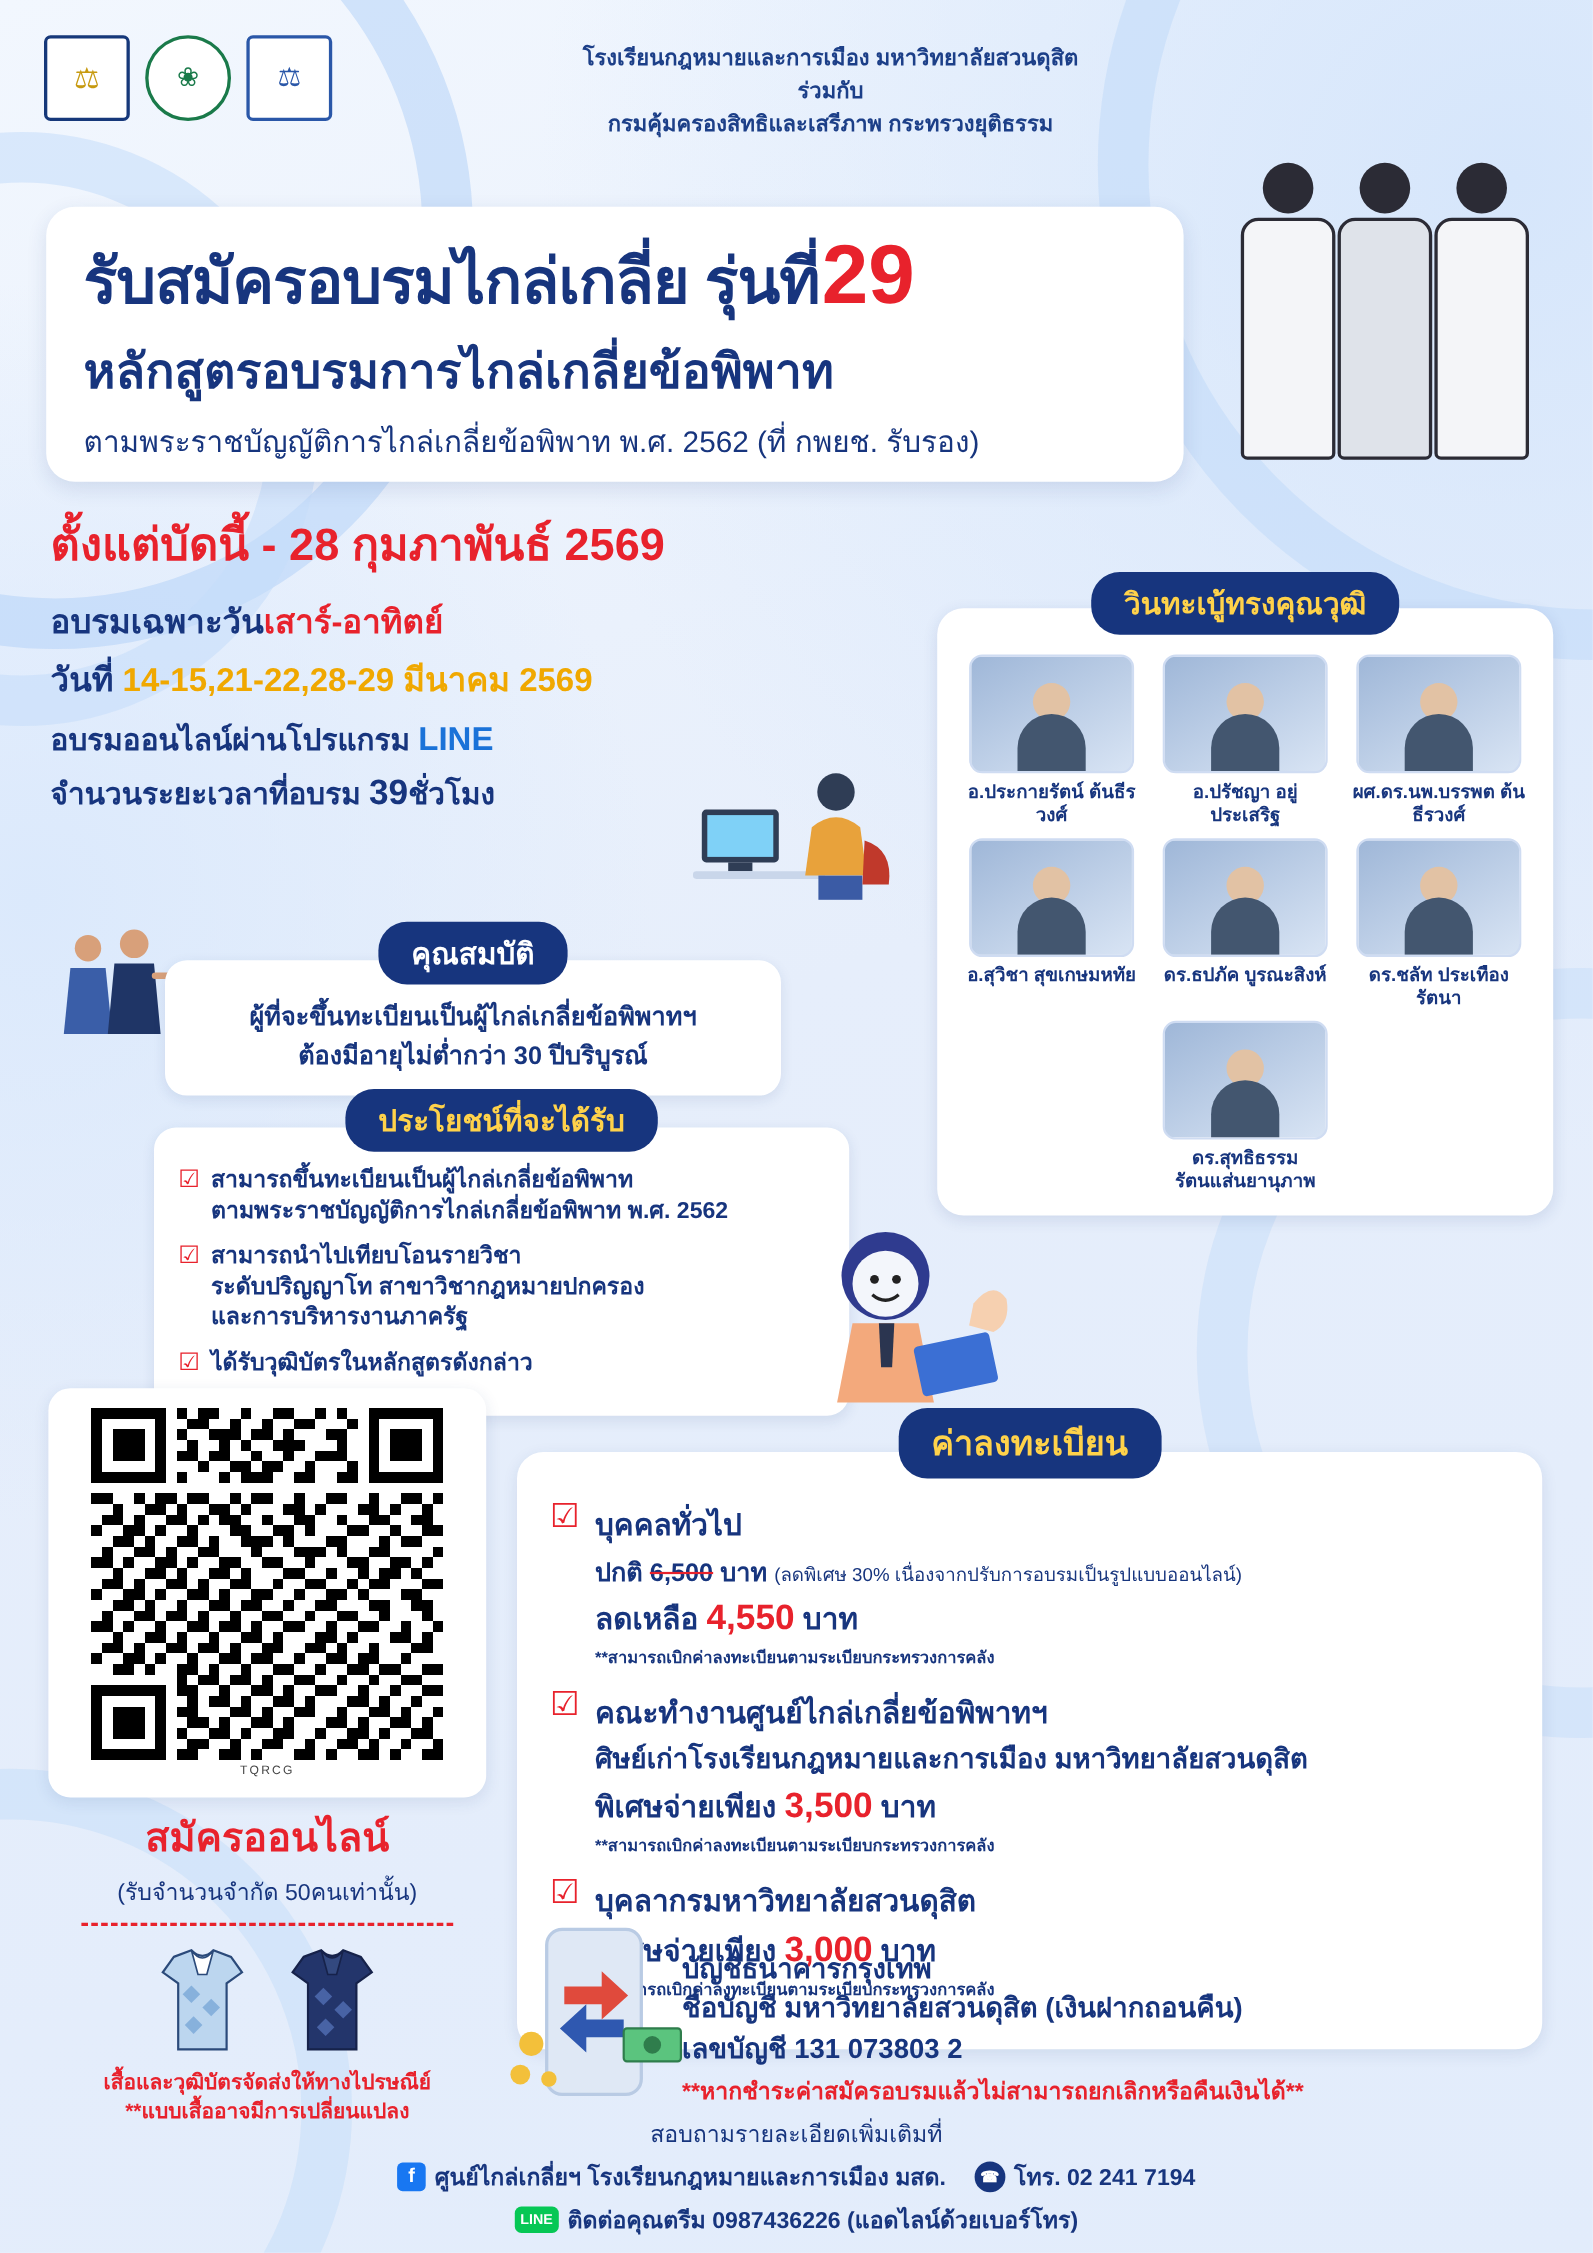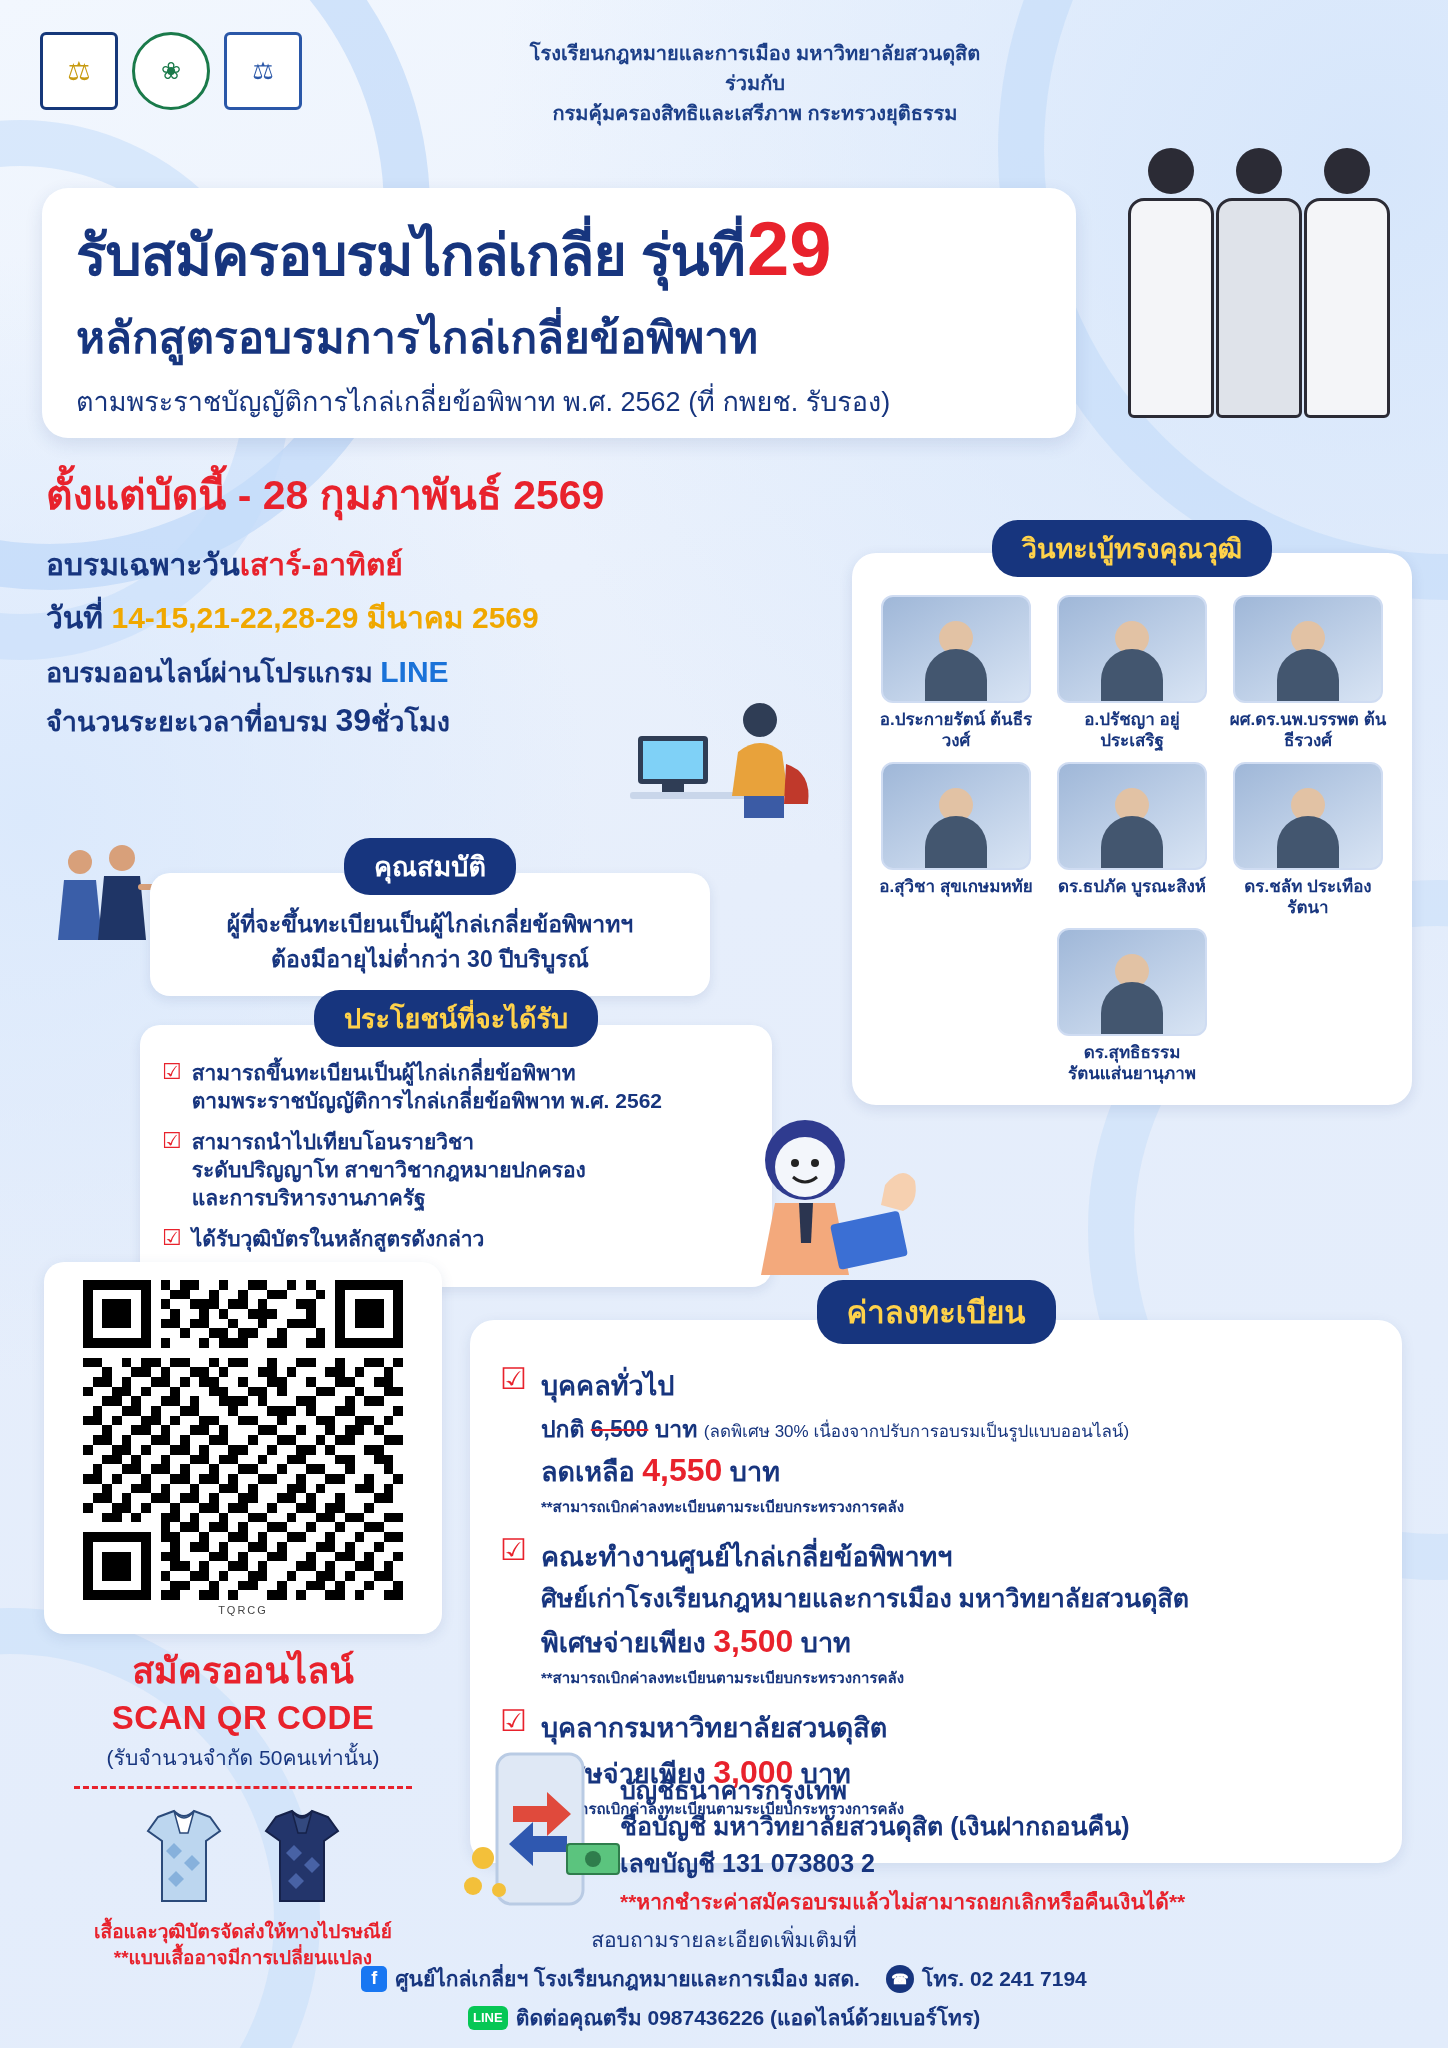--- a/index.html
+++ b/index.html
@@ -643,21 +643,20 @@
             <rect x="19" y="32" width="2" height="1"></rect>
             <rect x="22" y="32" width="1" height="1"></rect>
             <rect x="25" y="32" width="2" height="1"></rect>
             <rect x="28" y="32" width="1" height="1"></rect>
             <rect x="31" y="32" width="2" height="1"></rect>
         </g>
       </svg>
       <div class="qr-label">TQRCG</div>
     </div>
     <div class="qr-t1">สมัครออนไลน์</div>
-    <div class="qr-t2">SCAN QR CODE</div>
     <div class="qr-t3">(รับจำนวนจำกัด 50คนเท่านั้น)</div>
     <div class="dashline"></div>
     <div class="shirts">
       <svg class="shirt" viewBox="0 0 112 112">
         <path d="M30 16 L46 10 q10 10 20 0 L82 16 l10 14 -14 10 v60 H34 V40 L20 30 z" fill="#bcd6ef" stroke="#2b4a7a" stroke-width="2"></path>
         <path d="M46 10 q10 14 20 0 l-6 22 h-8 z" fill="#fff" stroke="#2b4a7a" stroke-width="1.5"></path>
         <g fill="#7aa8d8" opacity="0.8">
           <polygon points="38,50 46,42 54,50 46,58"></polygon>
             <polygon points="56,62 64,54 72,62 64,70"></polygon>
             <polygon points="40,78 48,70 56,78 48,86"></polygon>

